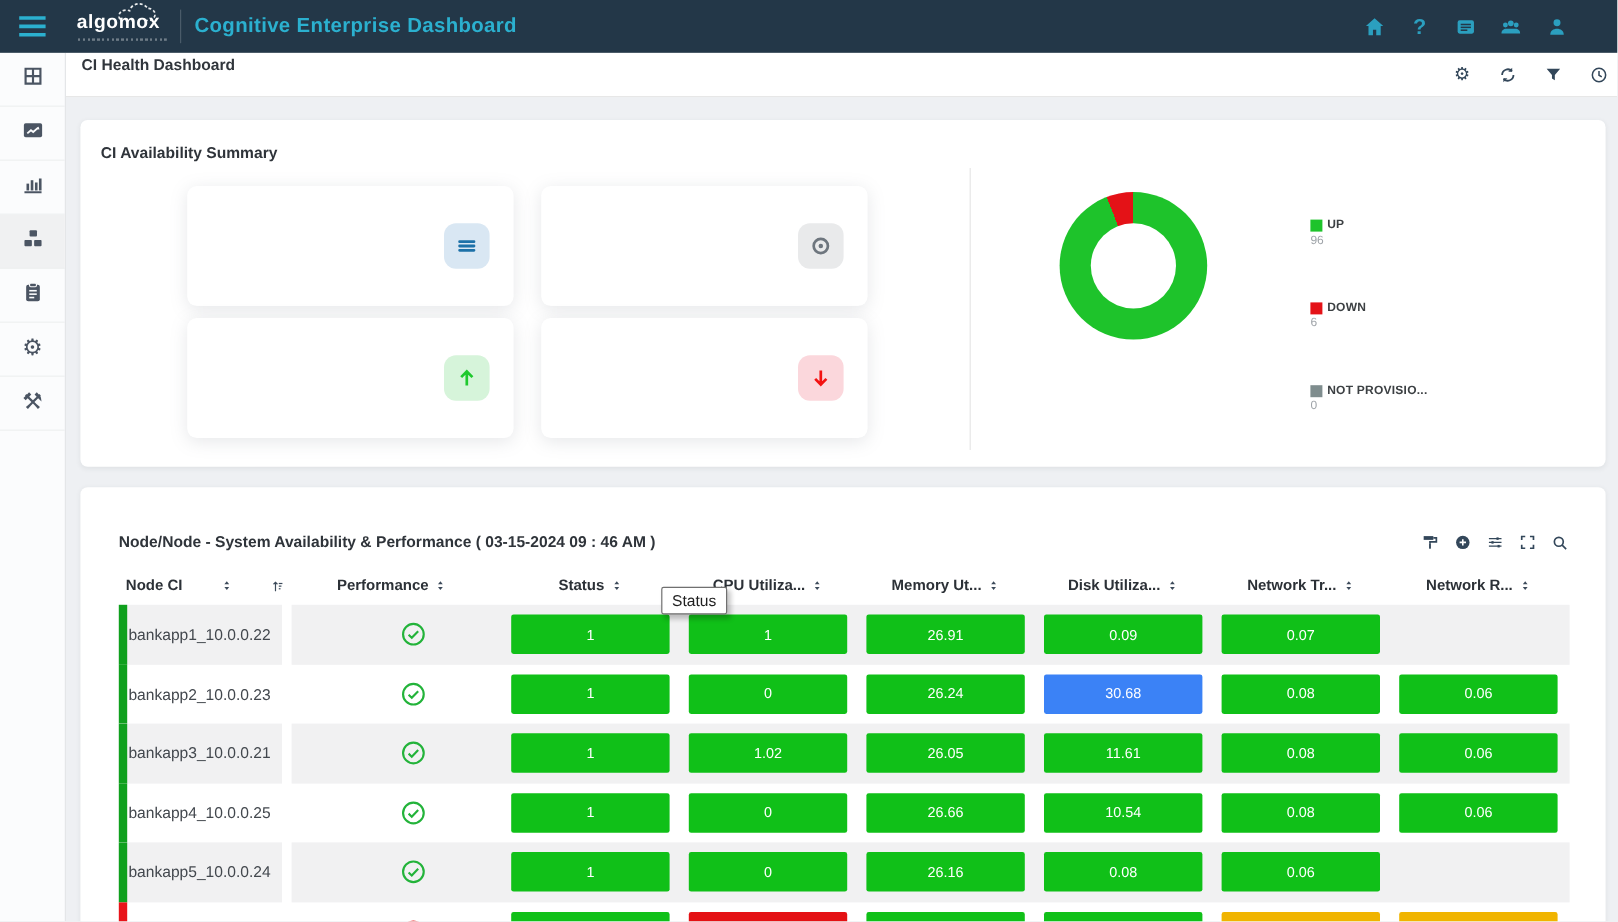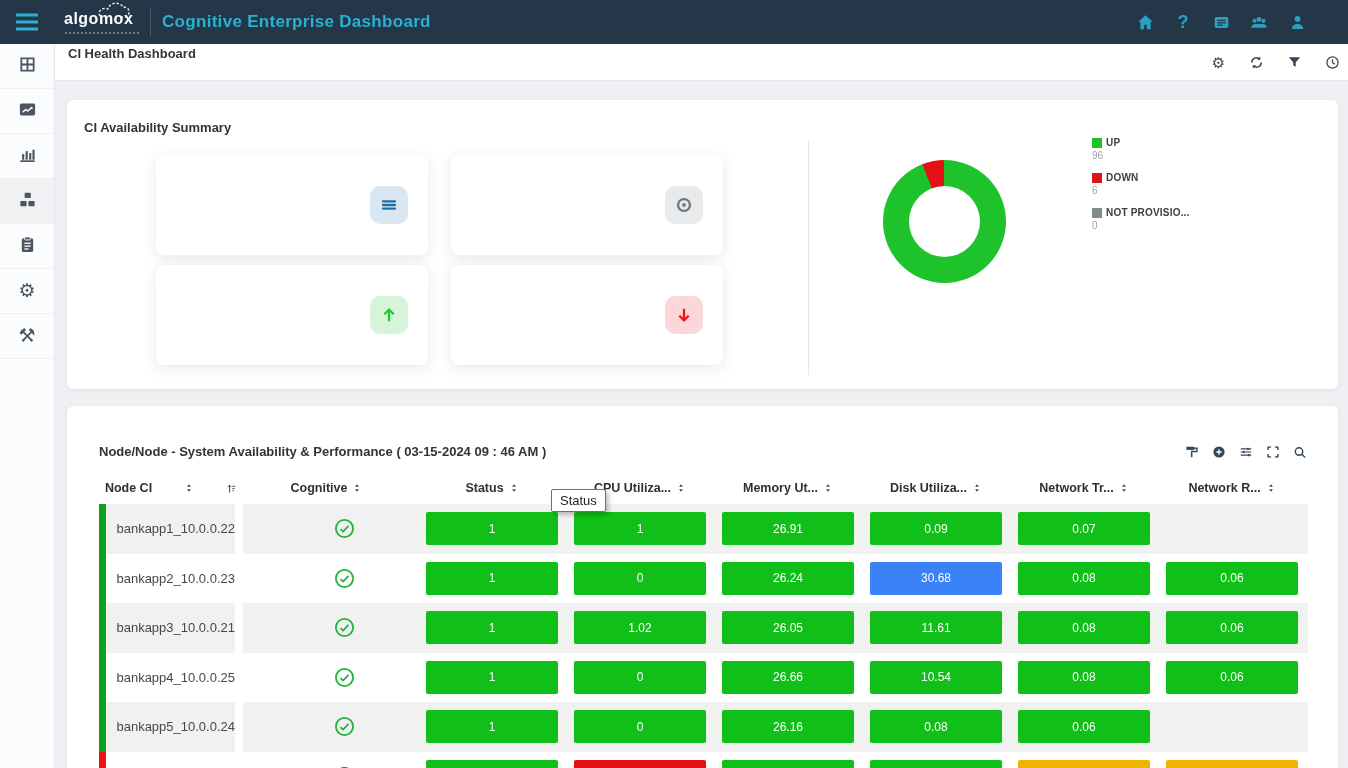--- a/index.html
+++ b/index.html
@@ -44,42 +44,42 @@
   .stat-value { position:absolute; left:20px; top:46px; font-size:27px; font-weight:500; }
   .stat-iconbox { position:absolute; right:20px; top:31px; width:38px; height:38px; border-radius:10px; display:flex; align-items:center; justify-content:center; }
 
   .vdivider { position:absolute; left:741px; top:40px; width:1px; height:235px; background:#e6e6e6; }
 
   .donut { position:absolute; left:816px; top:60px; width:123px; height:123px; border-radius:50%; cursor:pointer; }
   .donut-hole { position:absolute; left:26px; top:26px; width:71px; height:71px; border-radius:50%; background:#fff; }
 
   .legend { position:absolute; left:1025px; top:37px; }
   .legend-item { margin-bottom:11px; cursor:pointer; }
-  .legend-row { display:flex; align-items:center; gap:4px; }
+  .legend-row { display:flex; align-items:center; gap:4px;margin-top:45px; }
   .legend-sq { width:10px; height:10px; }
   .legend-label { font-size:10px; font-weight:700; color:#3c4043; letter-spacing:.2px; white-space:nowrap; }
   .legend-count { font-size:10px; color:#9ea3a8; margin-top:2px; }
 
   
   .card-table { left:67px; top:406px; width:1271px; height:400px; }
   .tbl-title { position:absolute; left:32px; top:38px; font-size:13px; font-weight:700; color:#2f343a; }
   .tbl-toolbar { position:absolute; right:31px; top:39px; display:flex; gap:13px; color:#33475a; }
   .tb-ic { width:14px; height:14px; display:flex; align-items:center; justify-content:center; cursor:pointer; }
 
   .tbl { position:absolute; left:32px; top:66px; width:1209px; }
   .hrow, .trow { display:flex; width:1209px; }
   .hrow { height:32px; align-items:center; }
   .hcell { display:flex; align-items:center; justify-content:center; gap:5px; font-size:12.5px; font-weight:700; color:#2c3137; cursor:pointer; }
   .h-node { width:144px;gap:32px; }
   .h-rest { width:1065px; display:grid; grid-template-columns:183px 148px 148px 148px 148px 148px 148px; }
   .h-rest .hcell { padding-right:16px; }
   .sort { color:#3c4a5a; display:inline-flex; }
 
   .trow { height:49.5px; position:relative; cursor:pointer; }
-  .cell-node { width:136px; position:relative; display:flex; align-items:center; justify-content:flex-end; padding-left:8px;
+  .cell-node { width:136px; position:relative; display:flex; align-items:center; justify-content:flex-start; padding-left:8px;
                font-size:13px; color:#43484e; }
   .gutter { width:8px; }
   .rest { width:1065px; display:grid; grid-template-columns:183px 148px 148px 148px 148px 148px 148px; align-items:center; }
   .trow:nth-child(odd) .stripe { background:#f1f1f2; }
   .bar { position:absolute; left:0; top:0; width:7px; height:100%; }
   .cell-perf { display:flex; align-items:center; justify-content:center; padding-left:20px; }
   .mcell { height:33px; width:132px; border-radius:2px; color:#fff; font-size:12px; display:flex; align-items:center; justify-content:center; }
 
   
   .tooltip { position:absolute; left:551px; top:489px; background:#fff; border:1px solid #707070; border-radius:2px;
@@ -335,21 +335,21 @@
               <svg width="11" height="11" viewBox="0 0 20 20">
                 <path d="M6.5 17.5V4M3.5 7 6.5 4l3 3" fill="none" stroke="currentColor" stroke-width="1.8"></path>
                 <rect x="11.5" y="5" width="5.5" height="1.8" fill="currentColor"></rect>
                 <rect x="11.5" y="9" width="4" height="1.8" fill="currentColor"></rect>
                 <rect x="11.5" y="13" width="2.6" height="1.8" fill="currentColor"></rect>
               </svg>
             </span>
           </span>
           <span class="h-rest">
             <span class="hcell">
-    <span>Cognitive</span>
+    <span>Performance</span>
     <span class="sort">
                 <svg width="10" height="10" viewBox="0 0 20 20">
                   <path d="M10 2.6l4 5H6z" fill="currentColor"></path>
                   <path d="M10 17.4l-4-5h8z" fill="currentColor"></path>
                 </svg>
               </span>
             </span>
             <span class="hcell">
     <span>Status</span>
     <span class="sort">

